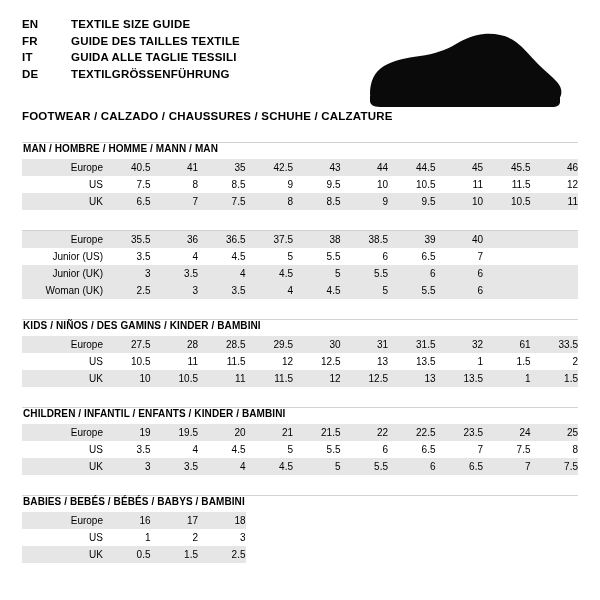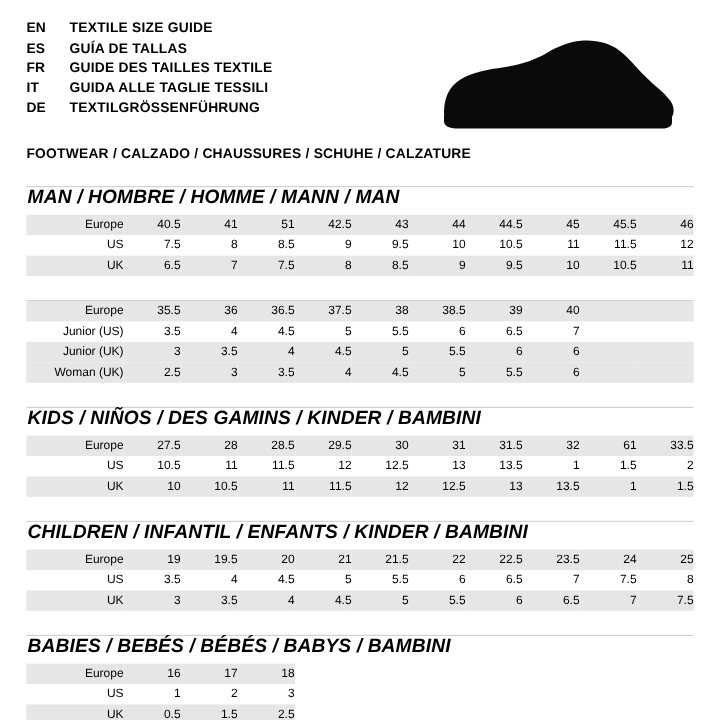--- a/index.html
+++ b/index.html
@@ -40,44 +40,43 @@
   .lang-code {
     width: 36px;
     font-size: 11.5px;
     font-weight: bold;
     letter-spacing: 0.2px;
   }
   .lang-title {
     font-size: 11.5px;
     font-weight: bold;
     letter-spacing: 0.2px;
+    margin-left: 13px;
   }
   .shoe-wrap {
     width: 200px;
     height: 78px;
     margin-right: 14px;
     margin-top: 16px;
   }
   .category-line {
-    margin-top: 13px;
     font-size: 11.5px;
     font-weight: bold;
     letter-spacing: 0.2px;
   }
 
   
   .section {
     margin-top: 20px;
   }
   .section-title {
-    font-size: 16px;
+    font-size: 10px;
     font-weight: bold;
     padding: 0 0 5px 1px;
     letter-spacing: 0.1px;
-    font-style: italic;
   }
   .divider {
     height: 1px;
     background: #d2d2d2;
     width: 100%;
   }
   table.size {
     border-collapse: collapse;
     width: 100%;
     table-layout: fixed;
@@ -106,24 +105,20 @@
 </head>
 <body>
 
 <div class="page">
 
   <div class="header">
     <div class="lang-list">
       <div class="lang-row">
         <span class="lang-code">EN</span>
         <span class="lang-title">TEXTILE SIZE GUIDE</span>
-      </div>
-      <div class="lang-row">
-        <span class="lang-code">ES</span>
-        <span class="lang-title">GUÍA DE TALLAS</span>
       </div>
       <div class="lang-row">
         <span class="lang-code">FR</span>
         <span class="lang-title">GUIDE DES TAILLES TEXTILE</span>
       </div>
       <div class="lang-row">
         <span class="lang-code">IT</span>
         <span class="lang-title">GUIDA ALLE TAGLIE TESSILI</span>
       </div>
       <div class="lang-row">
@@ -144,21 +139,21 @@
 
   <div class="section">
     <div class="divider"></div>
     <div class="section-title">MAN / HOMBRE / HOMME / MANN / MAN</div>
     <table class="size">
       <tbody>
           <tr class="shaded">
         <td class="label">Europe</td>
         <td>40.5</td>
         <td>41</td>
-        <td>51</td>
+        <td>35</td>
         <td>42.5</td>
         <td>43</td>
         <td>44</td>
         <td>44.5</td>
         <td>45</td>
         <td>45.5</td>
         <td>46</td>
       </tr>
       <tr class="plain">
         <td class="label">US</td>

